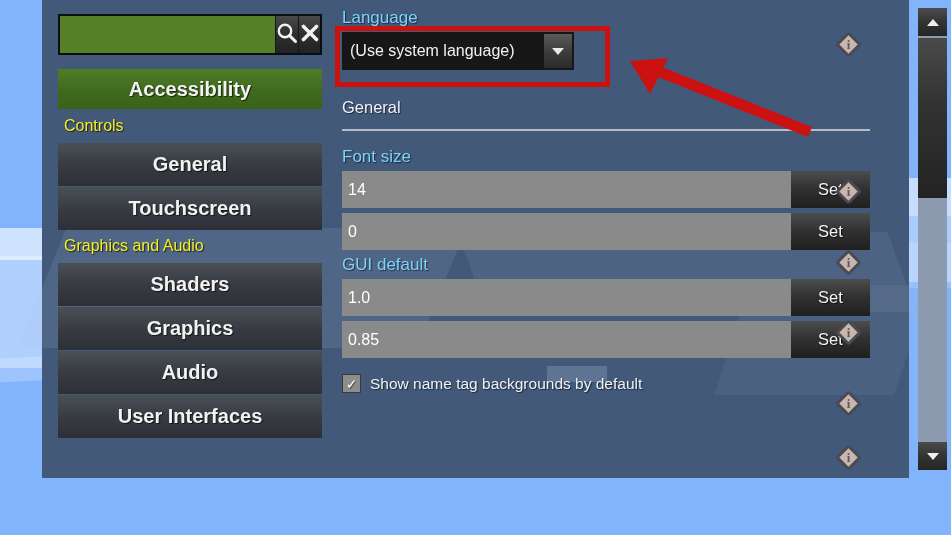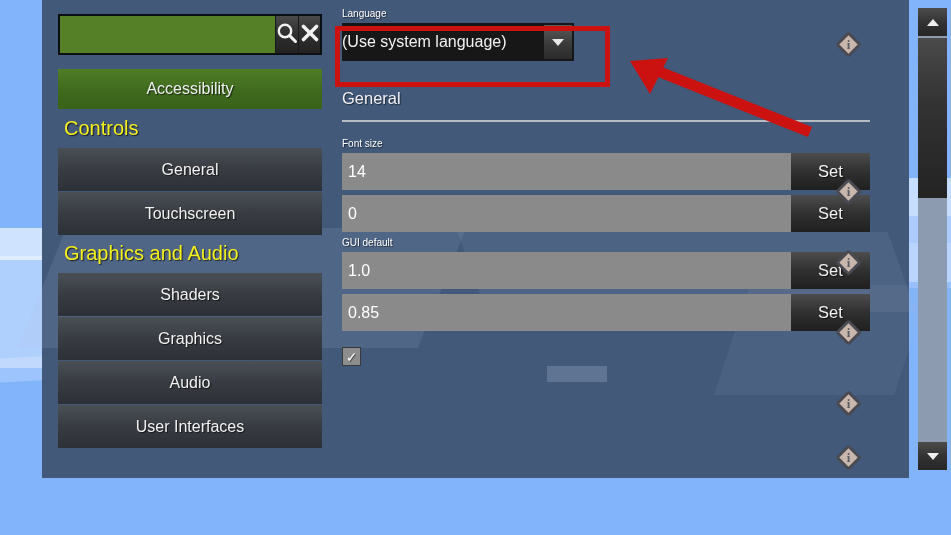--- a/index.html
+++ b/index.html
@@ -77,49 +77,50 @@
     display: flex;
     align-items: center;
     justify-content: center;
     cursor: pointer;
   }
   .side-btn {
     height: 43px;
     margin-bottom: 1px;
     background: linear-gradient(180deg, #4a4f56 0%, #383c42 50%, #2d3137 100%);
     color: #f2f2f2;
-    font-size: 16px;
+    font-size: 20px;
     display: flex; align-items: center; justify-content: center;
     cursor: pointer;
     text-shadow: 1px 1px 1px rgba(0,0,0,0.65);
+    font-weight: bold;
   }
   .side-btn.accessibility {
     background: linear-gradient(180deg, #4f7d26 0%, #3f6a1e 55%, #386318 100%);
     height: 40px;
     margin-bottom: 6px;
   }
   .side-label {
     color: #f5f01e;
-    font-size: 20px;
+    font-size: 16px;
     padding: 6px 0 8px 6px;
     text-shadow: 1px 1px 1px rgba(0,0,0,0.7);
   }
   .side-label.first { padding-top: 2px; }
 
   
   #content {
     position: absolute;
     left: 300px; top: 8px;
     width: 528px;
     height: 462px;
     overflow: hidden;
   }
   .field-label {
-    color: #ffffff;
-    font-size: 10px;
+    color: #7dd3fc;
+    font-size: 17px;
     margin-bottom: 4px;
     text-shadow: 1px 1px 1px rgba(0,0,0,0.55);
   }
   .section-head {
     color: #f0f2f5;
     font-size: 16.5px;
     text-shadow: 1px 1px 1px rgba(0,0,0,0.55);
     margin-top: 28px;
   }
   .section-rule {
@@ -135,21 +136,21 @@
     width: 232px;
     height: 38px;
     background: #171717;
     display: flex;
     align-items: center;
     cursor: pointer;
   }
   .dropdown .dd-text {
     color: #f2f2f2;
     font-size: 16px;
-    padding-left: 0;
+    padding-left: 8px;
     flex: 1;
     white-space: nowrap;
   }
   .dropdown .dd-arrow {
     width: 28px; height: 34px;
     margin-right: 2px;
     background: linear-gradient(180deg, #5a5a5a 0%, #3b3b3b 55%, #2b2b2b 100%);
     display: flex; align-items: center; justify-content: center;
   }
   .tri-down {
@@ -405,20 +406,21 @@
           <div class="set-btn">
             <span>Set</span>
           </div>
         </div>
       </div>
 
       <div class="cb-row">
         <div class="cbox">
           <span class="tick">✓</span>
         </div>
+        <span class="cb-label">Show name tag backgrounds by default</span>
       </div>
     </div>
 
     <div class="info-icon" style="left:793px; top:34px;">
       <div class="info-diamond"></div>
         <div class="info-i">i</div>
     </div>
     <div class="info-icon" style="left:793px; top:181px;">
       <div class="info-diamond"></div>
         <div class="info-i">i</div>

